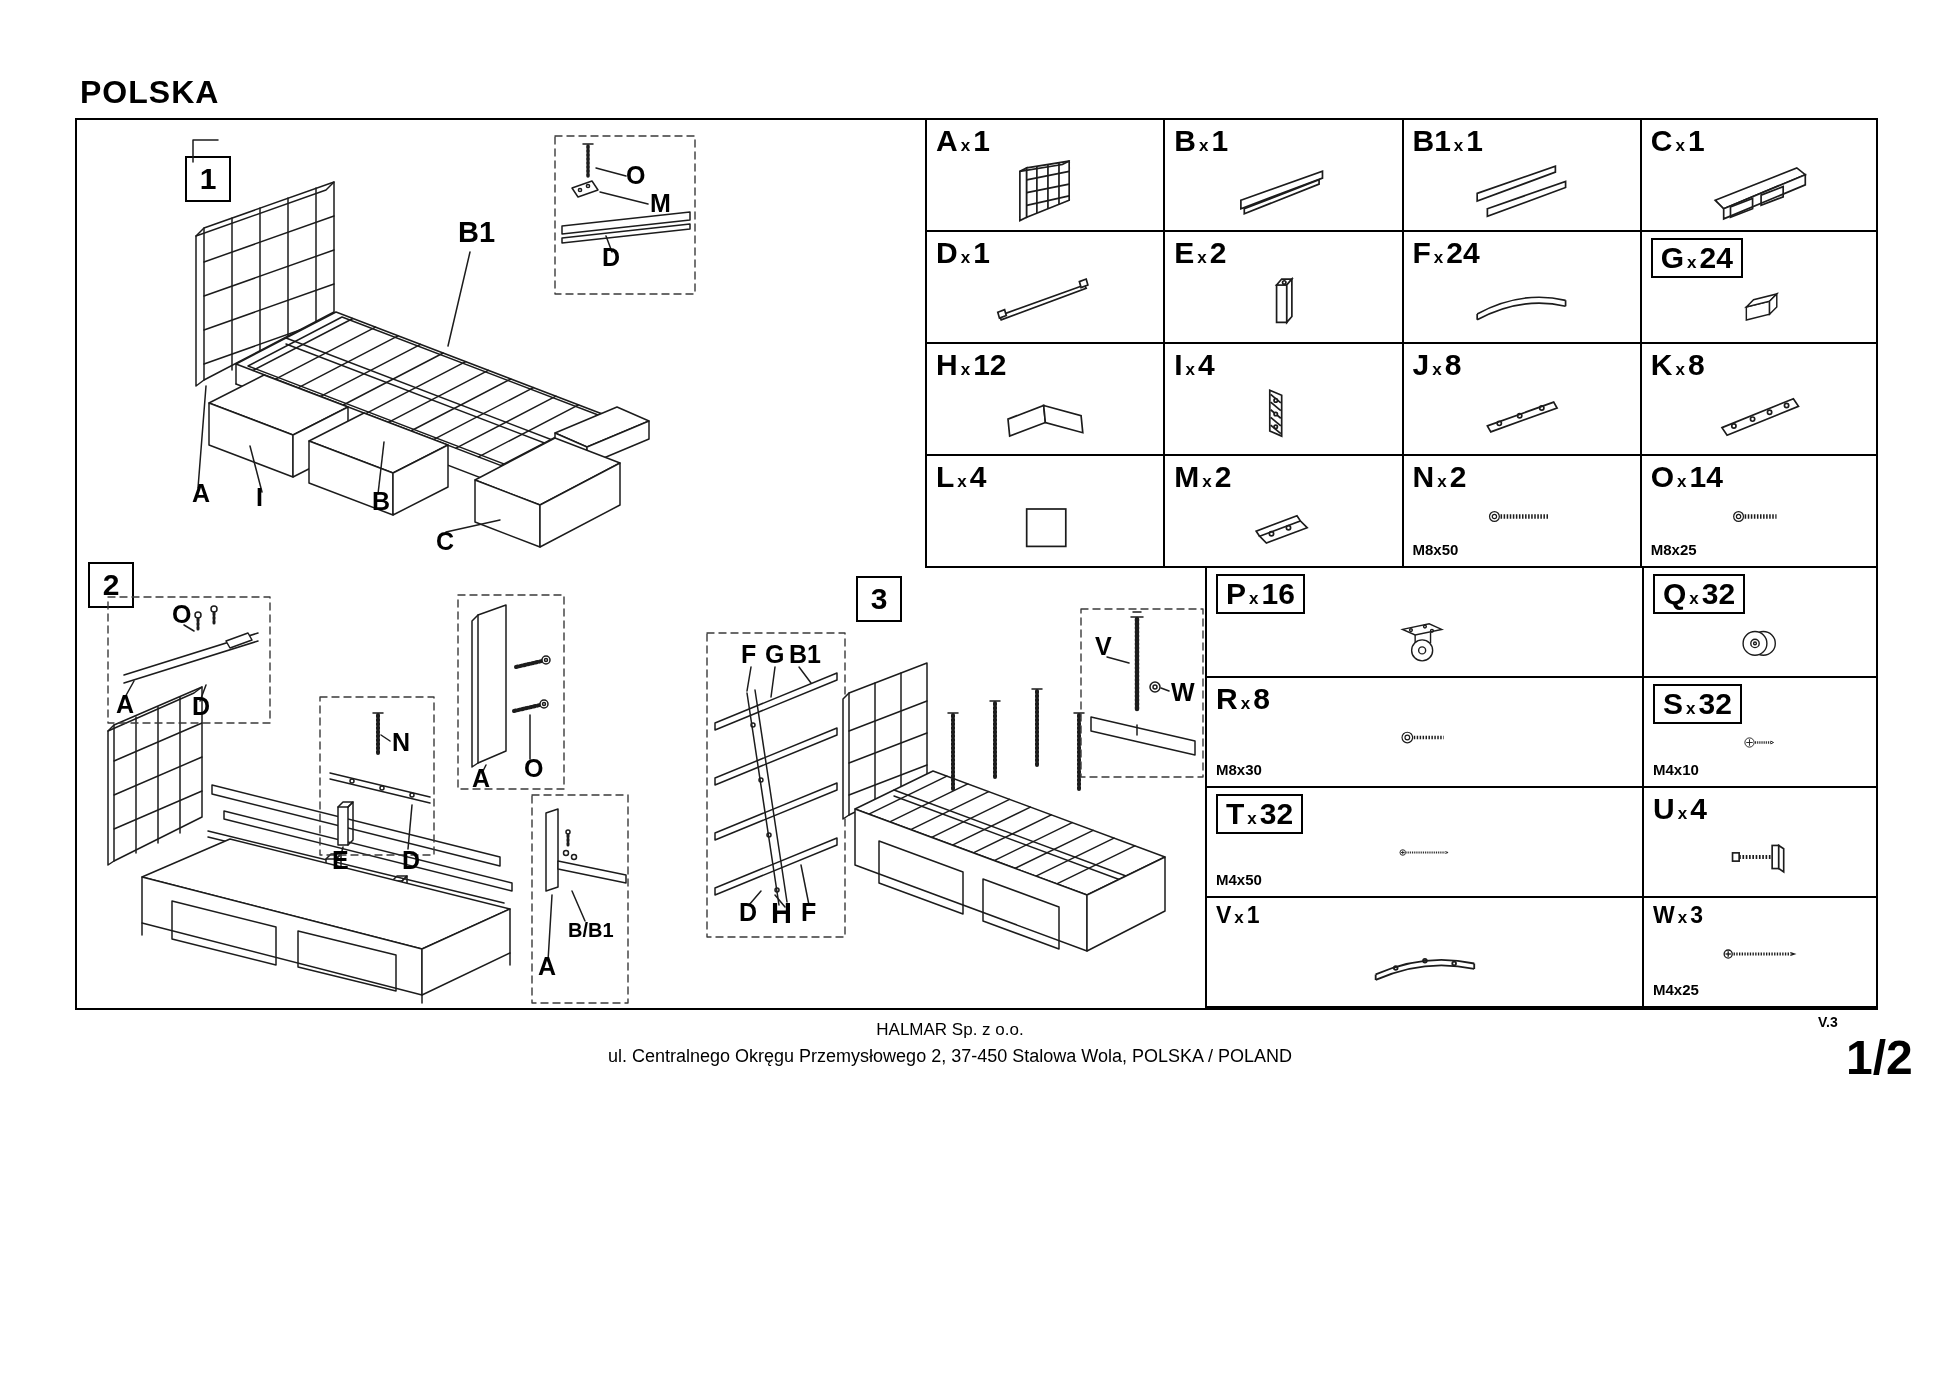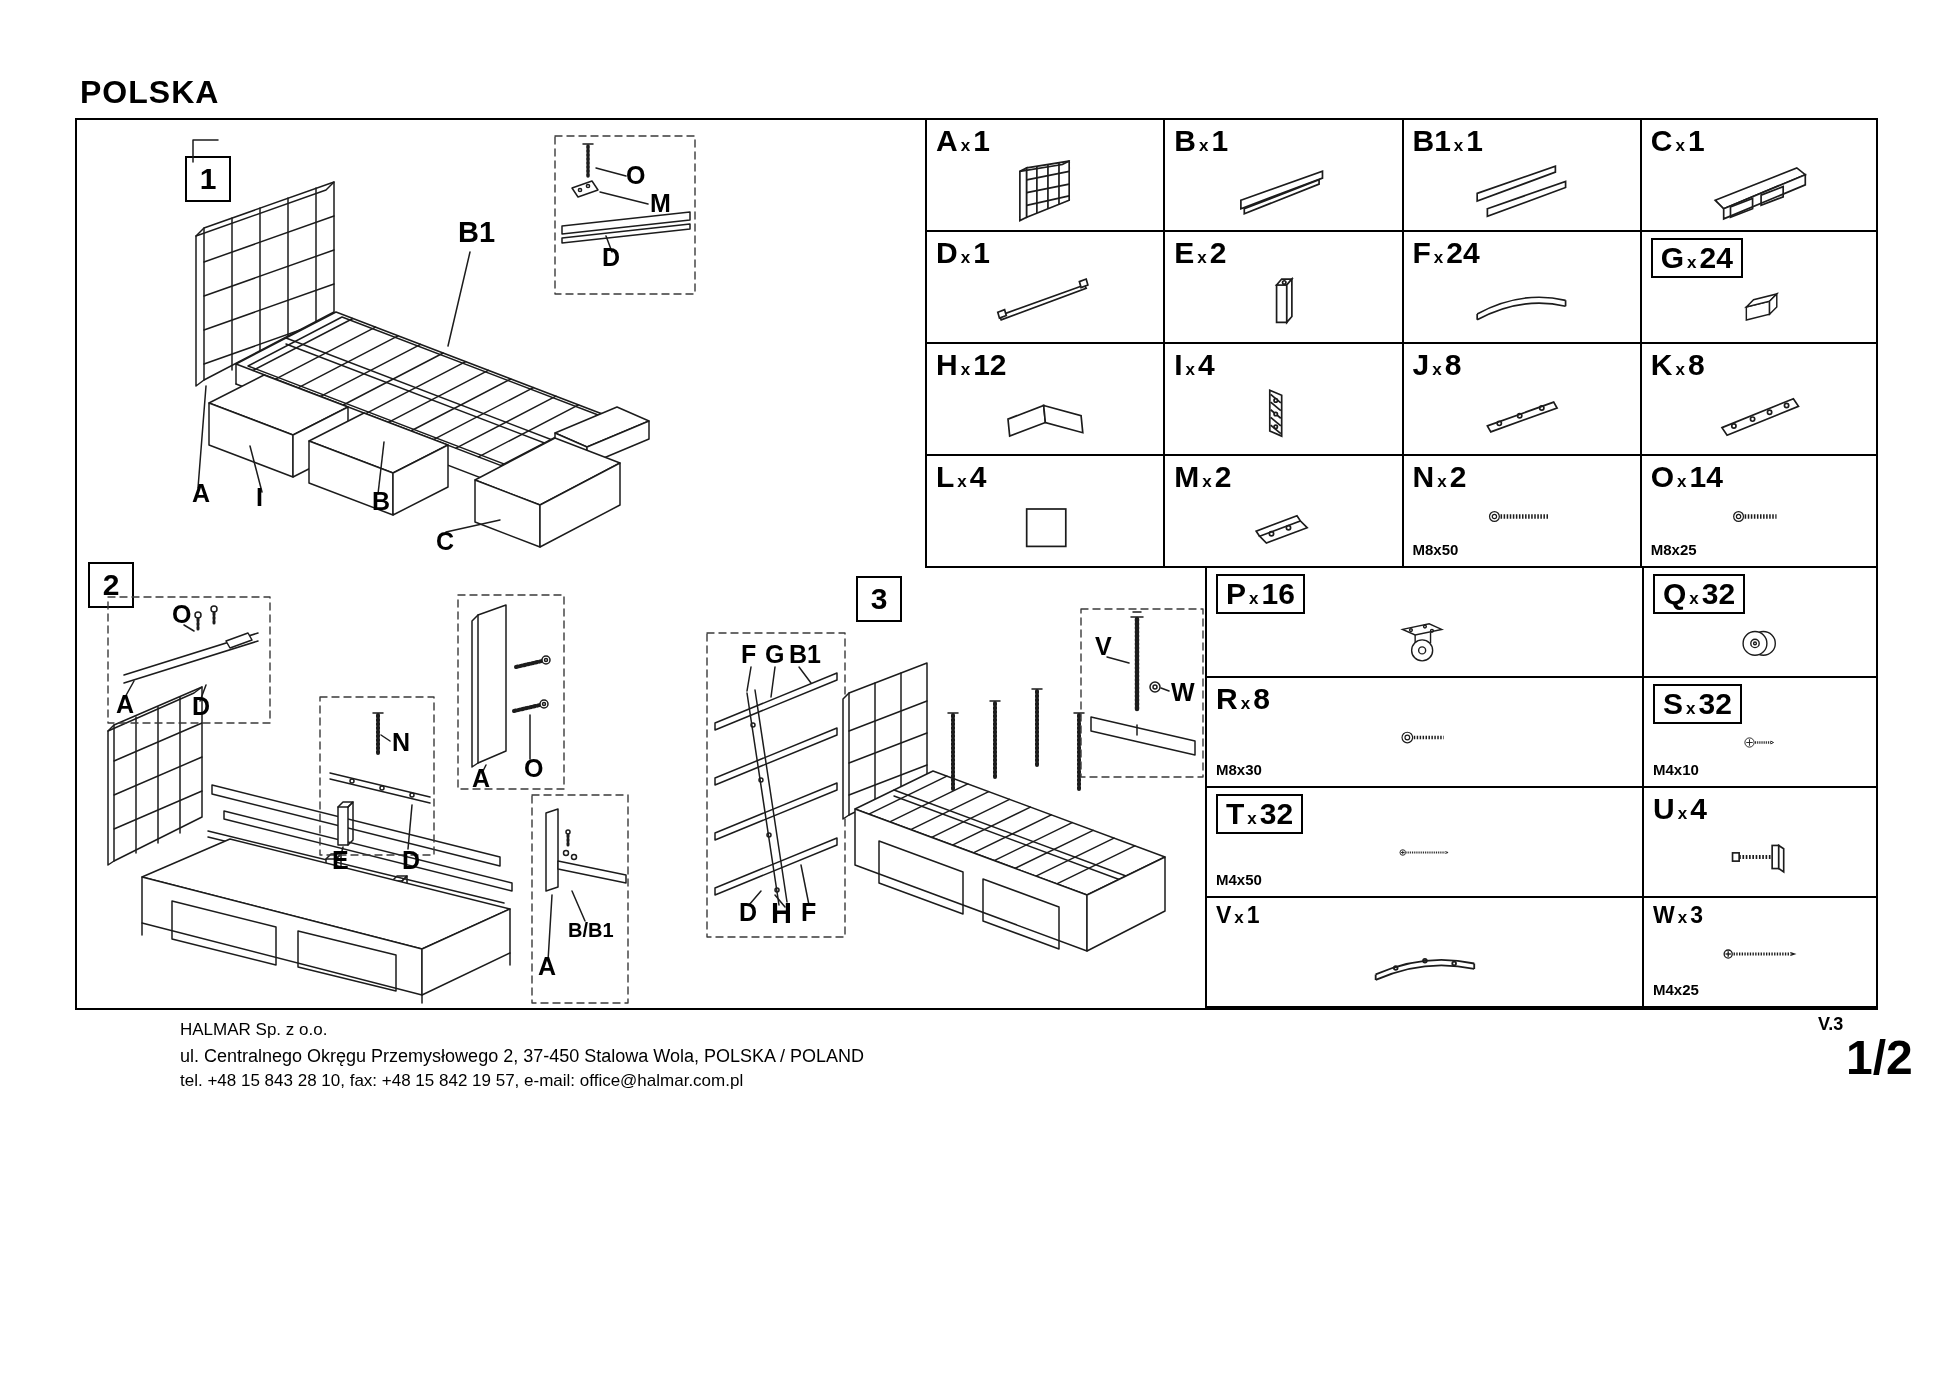--- a/index.html
+++ b/index.html
@@ -19,26 +19,26 @@
   .part-cell{border-left:2px solid #000;border-bottom:2px solid #000;padding:6px 9px;display:flex;flex-direction:column;overflow:hidden}
   .part-label{align-self:flex-start;display:flex;align-items:baseline;font-weight:bold;line-height:1}
   .pid{font-size:30px}
   .px{font-size:17px;margin:0 3px}
   .pcount{font-size:30px}
   .part-label.boxed{border:2px solid #000;padding:3px 8px}
   .part-label.small .pid,.part-label.small .pcount{font-size:23px}
   .part-icon{flex:1 1 auto;width:70%;min-height:0;align-self:center}
   .part-icon *{stroke:#1c1c1c;stroke-width:2}
   .part-size{text-align:left;font-weight:bold;font-size:15px;padding-bottom:2px}
-  #footer{position:absolute;left:180px;top:1018px;width:1540px;}
+  #footer{position:absolute;left:180px;top:1018px;width:1540px;text-align:center}
   #footer div{line-height:1.45}
   #footer-company{font-size:17px}
   #footer-address{font-size:18px}
   #footer-contact{font-size:17px}
-  #version{position:absolute;left:1818px;top:1014px;font-size:18px;font-weight:bold}
+  #version{position:absolute;left:1818px;top:1014px;font-size:14px;font-weight:bold}
   #page-number{position:absolute;left:1846px;top:1030px;font-size:48px;font-weight:bold}
   #icon-defs{position:absolute;width:0;height:0;overflow:hidden}
 </style>
 </head>
 <body>
 
 <svg id="icon-defs" xmlns="http://www.w3.org/2000/svg">
   <symbol id="icon-headboard" viewBox="0 0 120 80">
     <polygon points="30,18 38,14 38,72 30,76" fill="#fff"></polygon>
     <polygon points="38,14 88,6 88,52 38,72" fill="#fff"></polygon>
@@ -721,16 +721,15 @@
     <svg class="part-icon" viewBox="0 0 120 80">
         <use href="#icon-screw-long"></use>
       </svg>
     <div class="part-size">M4x25</div>
   </div>
   </div>
 
 <div id="footer">
   <div id="footer-company">HALMAR Sp. z o.o.</div>
   <div id="footer-address">ul. Centralnego Okręgu Przemysłowego 2, 37-450 Stalowa Wola, POLSKA / POLAND</div>
-  <div id="footer-contact">tel. +48 15 843 28 10, fax: +48 15 842 19 57, e-mail: office@halmar.com.pl</div>
 </div>
 <div id="version">V.3</div>
 <div id="page-number">1/2</div>
 
 </body></html>

